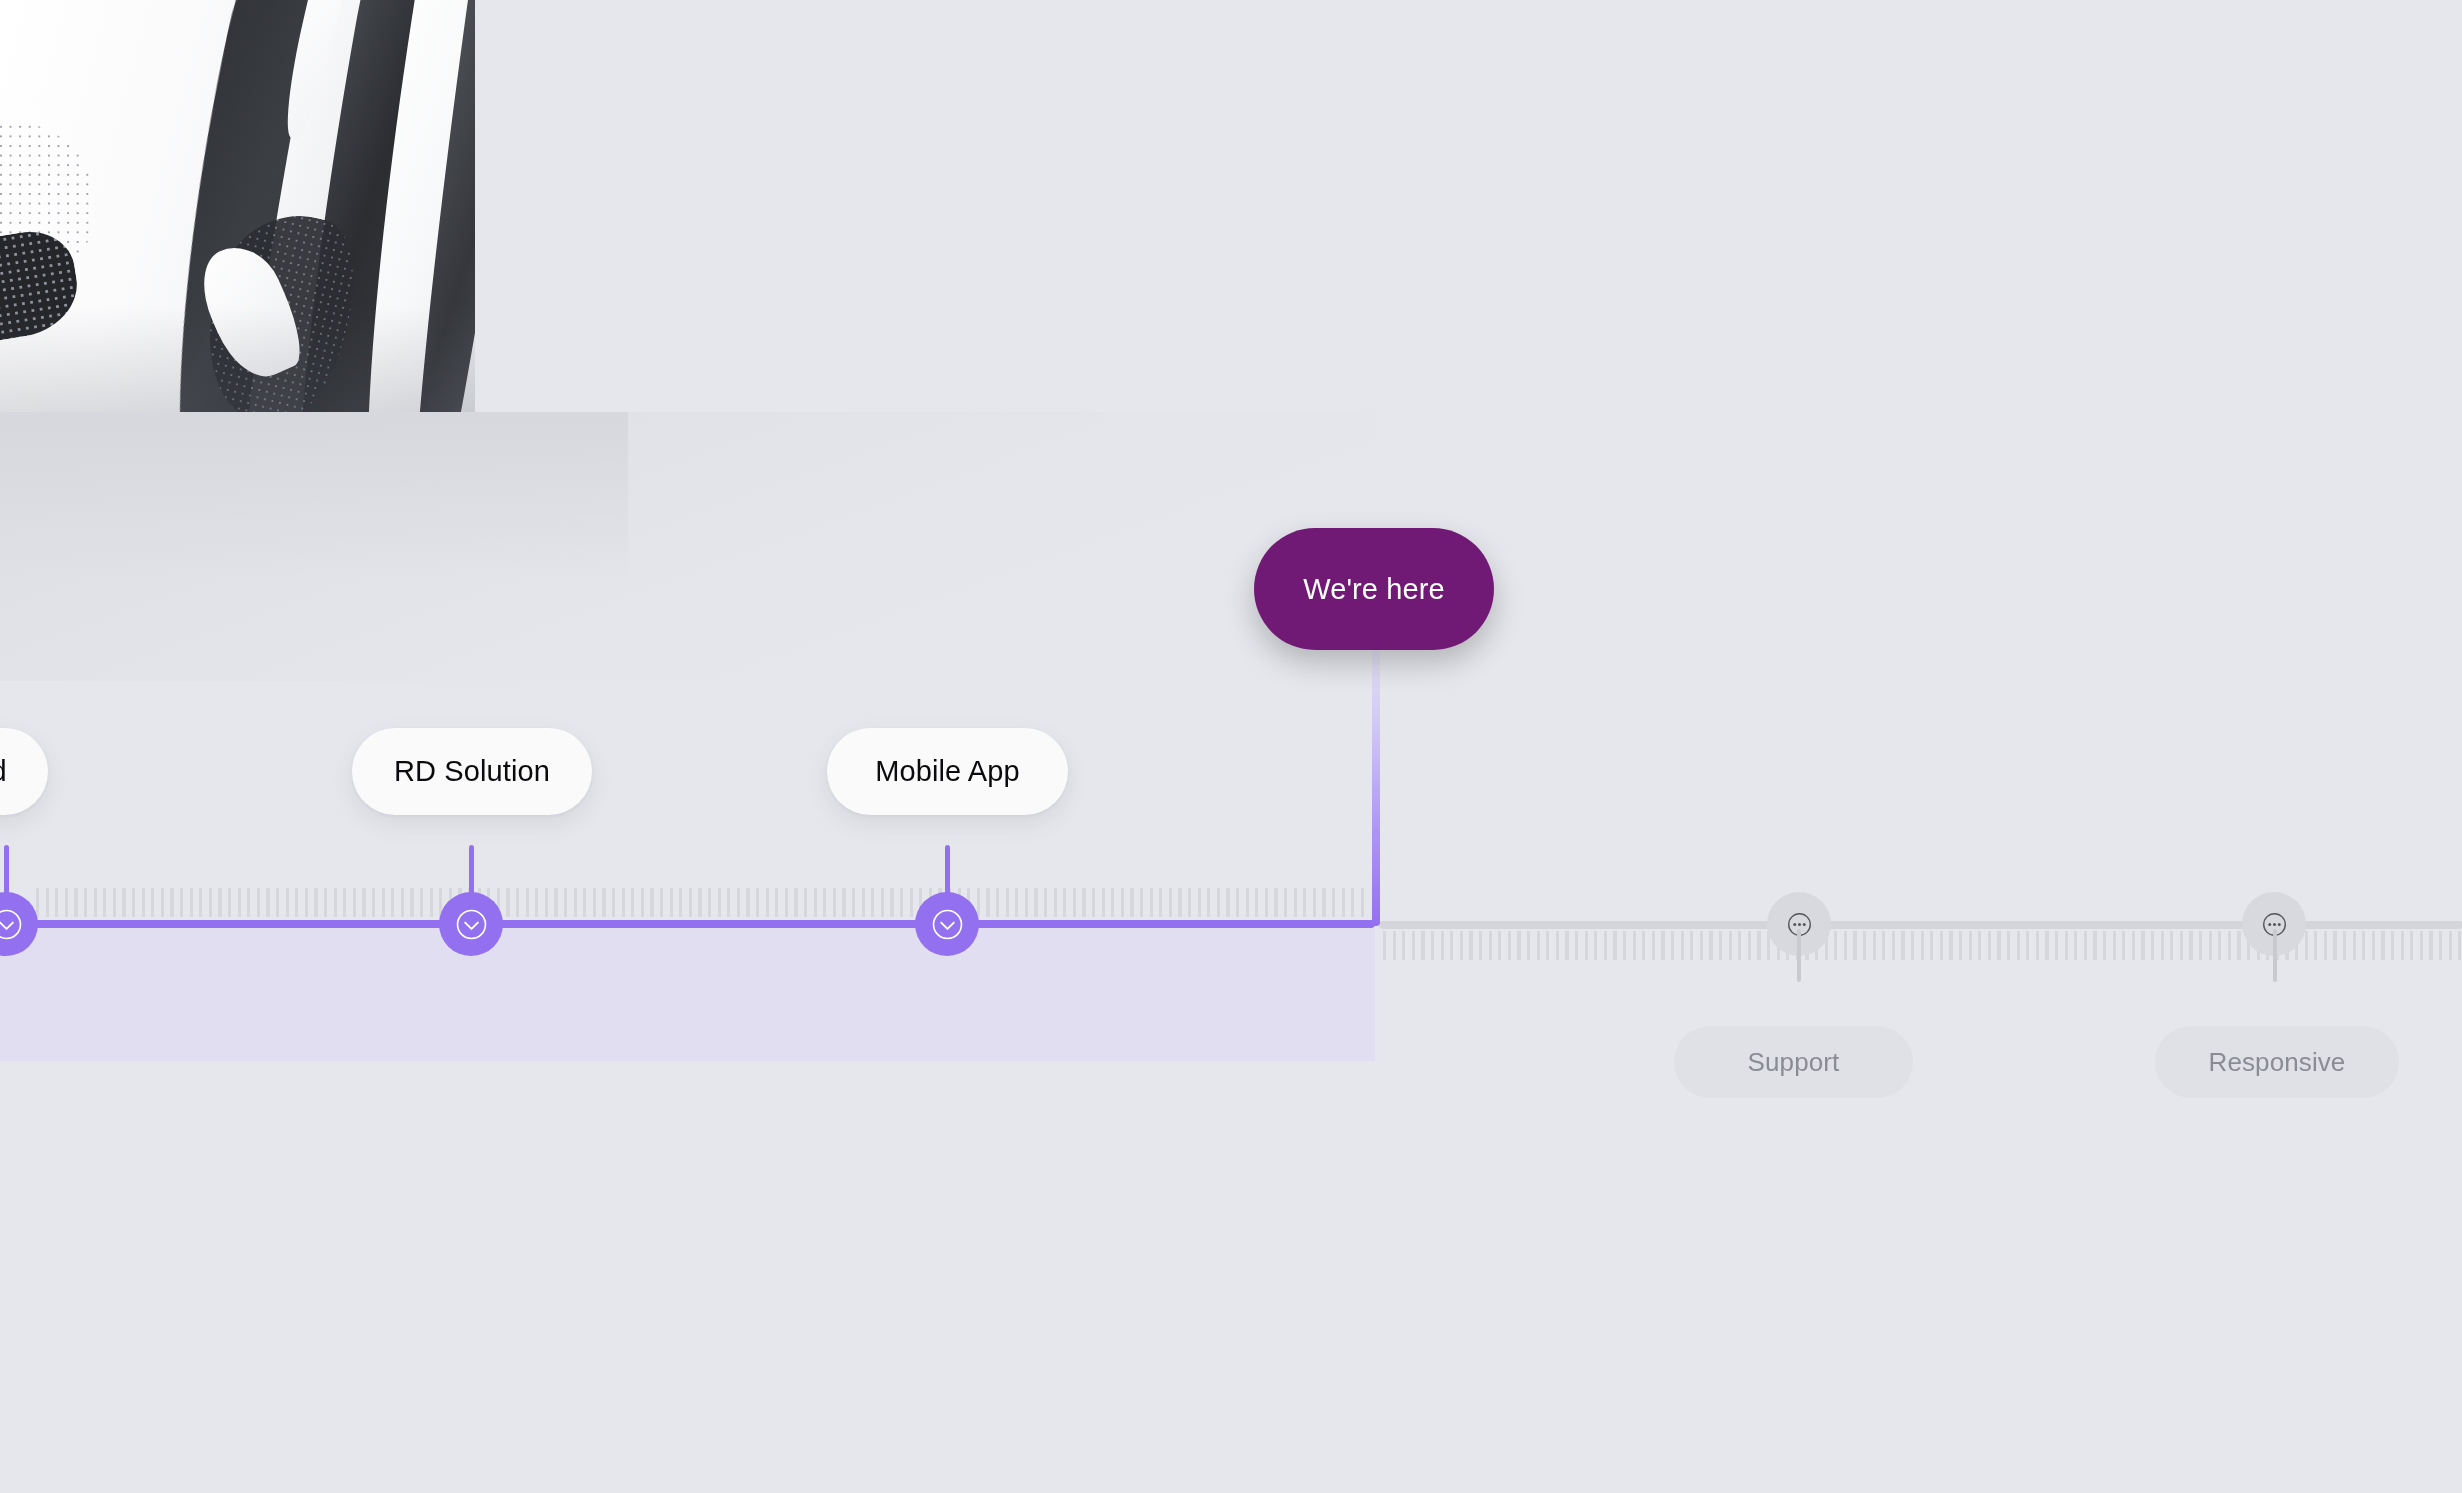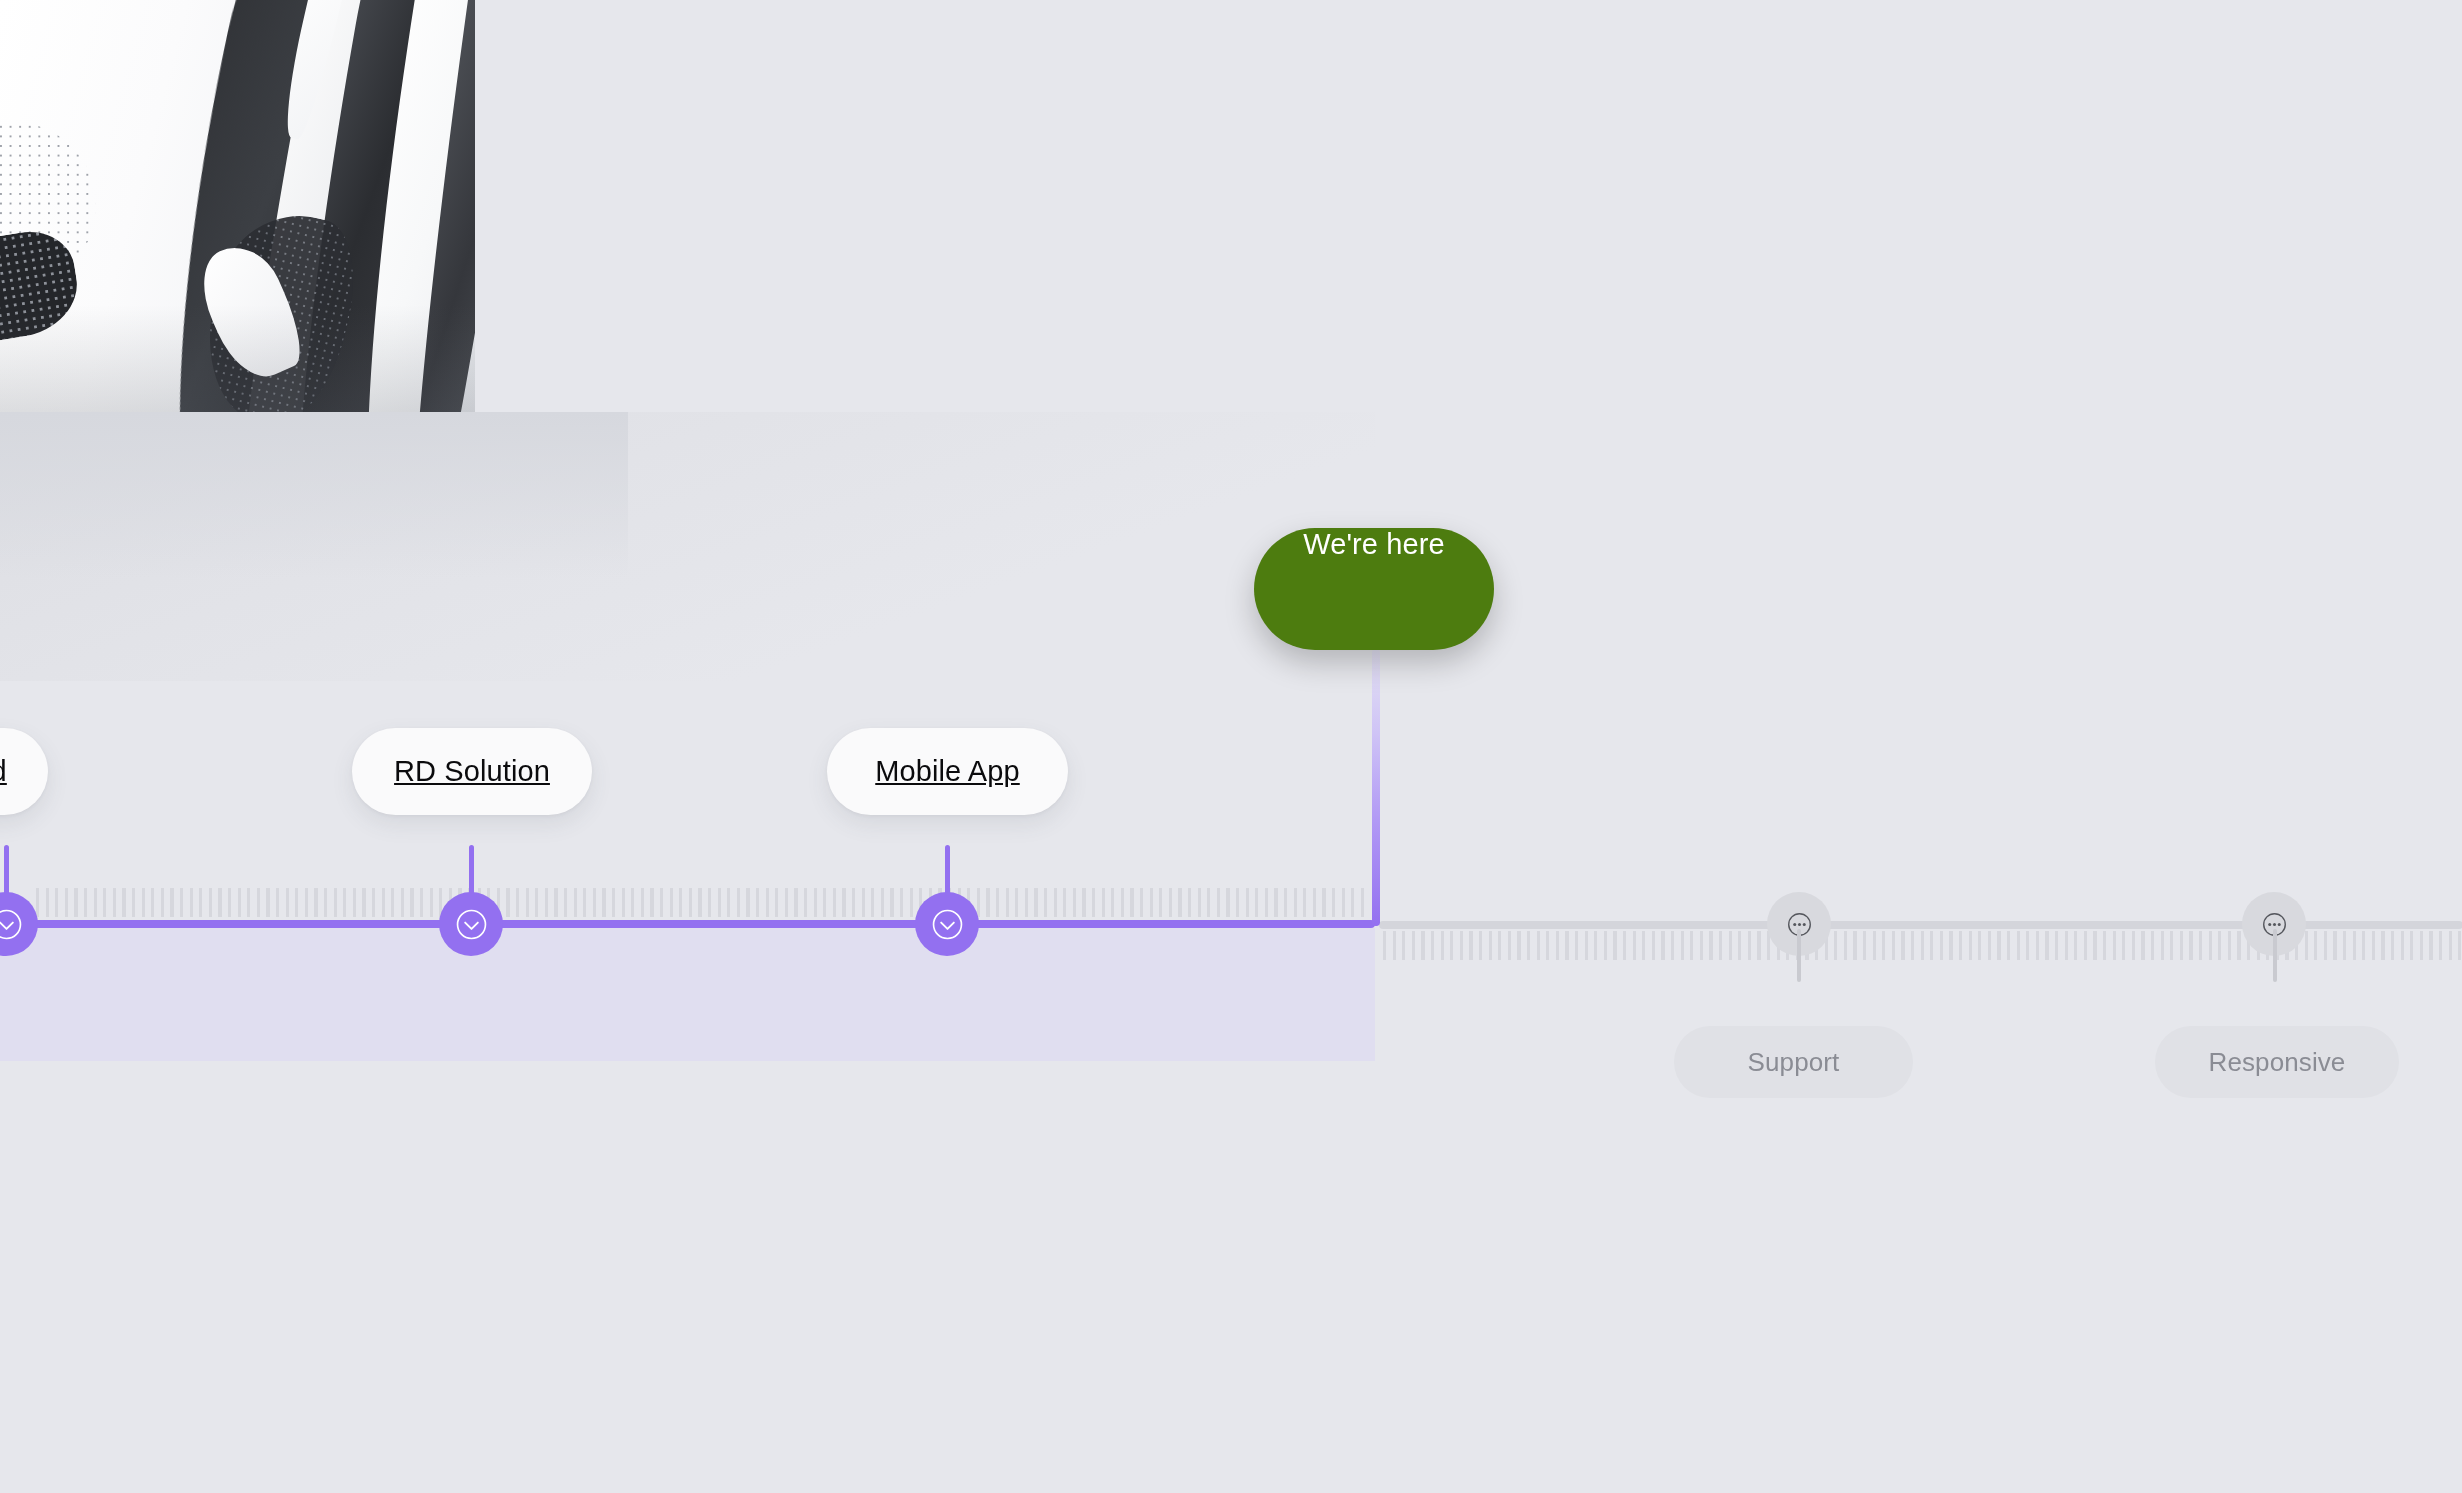--- a/index.html
+++ b/index.html
@@ -208,37 +208,36 @@
     white-space:nowrap;
     font-weight:400;
     letter-spacing:0.1px;
   }
   .pill.above {
     top:728px; height:87px;
     background:#fafafb;
     color:#0b0b0d;
     font-size:29px;
     box-shadow:0 9px 22px rgba(70,74,88,.10), 0 1.3px 3.8px rgba(70,74,88,.06);
-    text-decoration:underline;
   }
   .pill.below {
     top:1026px; height:72px;
     background:#e0e1e6;
     color:#8a8c94;
     font-size:26px;
   }
 
   
   #here-badge {
     position:absolute;
     left:1254px; top:528px;
     width:240px; height:122px;
-    background:#4d7c0f;
+    background:#701a75;
     border-radius:64px;
-    display:flex; justify-content:center;
+    display:flex; align-items:center; justify-content:center;
     color:#ffffff;
     font-size:29px;
     letter-spacing:0.1px;
     box-shadow:0 13px 29.5px rgba(0,0,0,.22);
   }
   #here-stem {
     position:absolute;
     left:1372px; top:649px;
     width:7.7px; height:277px;
     border-radius:3.8px;

